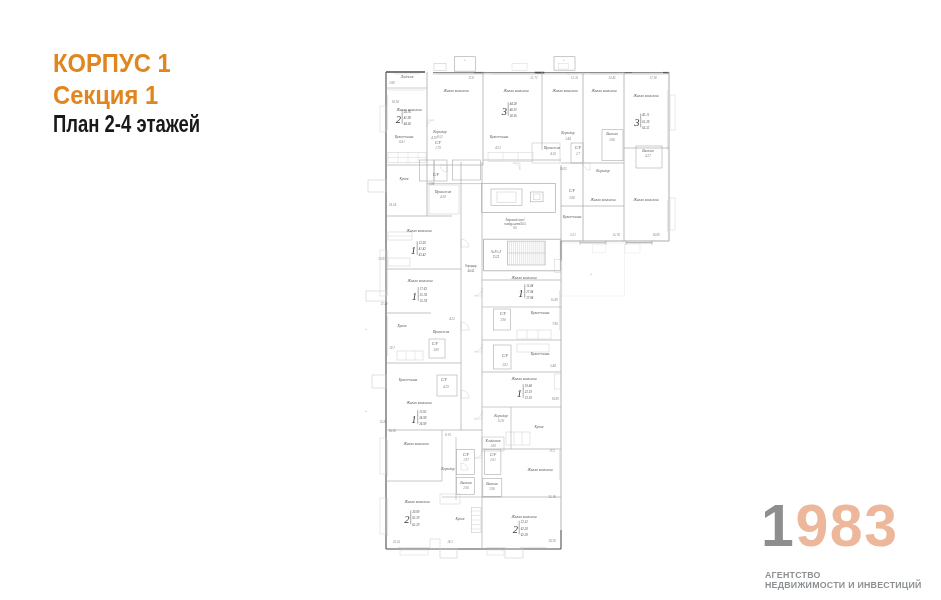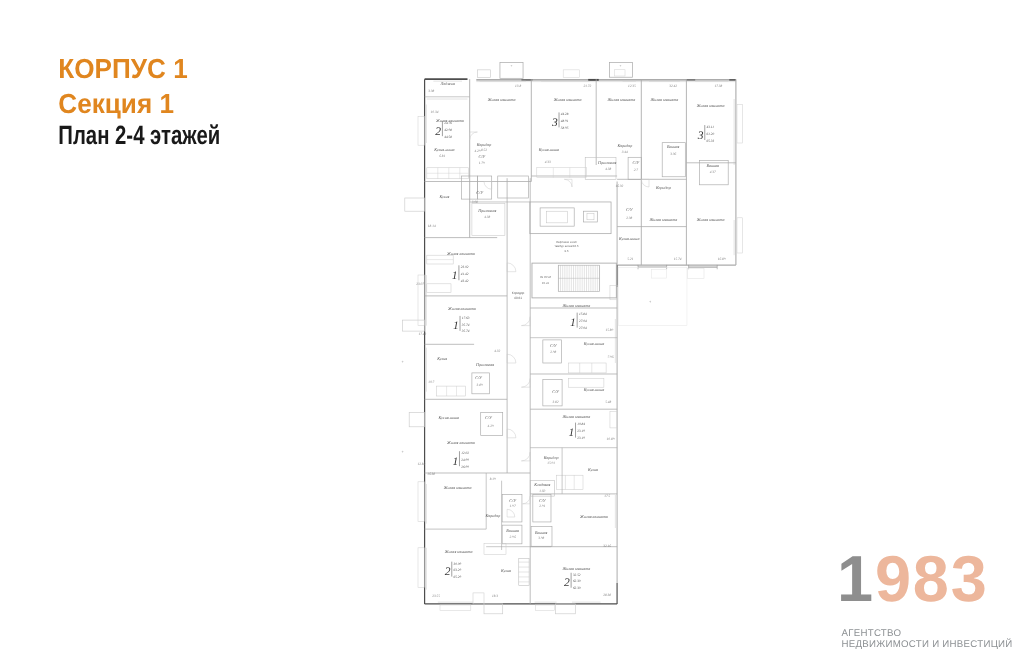--- a/index.html
+++ b/index.html
@@ -1,21 +1,21 @@
 <!DOCTYPE html>
 <html><head><meta charset="utf-8">
 <style>
 html,body{margin:0;padding:0;background:#fff;width:941px;height:600px;overflow:hidden}
 body{font-family:"Liberation Sans",sans-serif;position:relative}
 .t1{position:absolute;left:53px;top:49.4px;font-size:25px;font-weight:bold;color:#e0861f;transform:scaleX(0.95);transform-origin:0 0}
 .t2{position:absolute;left:53px;top:80.8px;font-size:25px;font-weight:bold;color:#e0861f;transform:scaleX(0.95);transform-origin:0 0}
 .t3{position:absolute;left:53px;top:109.9px;font-size:24px;font-weight:bold;color:#191919;transform:scaleX(0.77);transform-origin:0 0}
 .logo{position:absolute;left:761px;top:492px;font-size:59px;font-weight:bold;color:#edb79c;letter-spacing:1.6px}
 .logo .g{color:#8e8e8e}
-.sub{position:absolute;left:765px;top:569.5px;font-size:8.8px;font-weight:normal;color:#8d9194;letter-spacing:0.25px;line-height:10.5px}
+.sub{position:absolute;left:765px;top:569.5px;font-size:8.8px;font-weight:bold;color:#8d9194;letter-spacing:0.25px;line-height:10.5px}
 svg{position:absolute;left:0;top:0}
 #m1,#m2{position:absolute;background:#fff;top:551px;height:16px}
 #m1{left:744px;width:19px}
 #m2{left:773px;width:15px}
 </style></head>
 <body>
 <div class="t1">КОРПУС 1</div>
 <div class="t2">Секция 1</div>
 <div class="t3">План 2-4 этажей</div>
 <svg width="941" height="600" viewBox="0 0 941 600" font-family="Liberation Sans, sans-serif">

